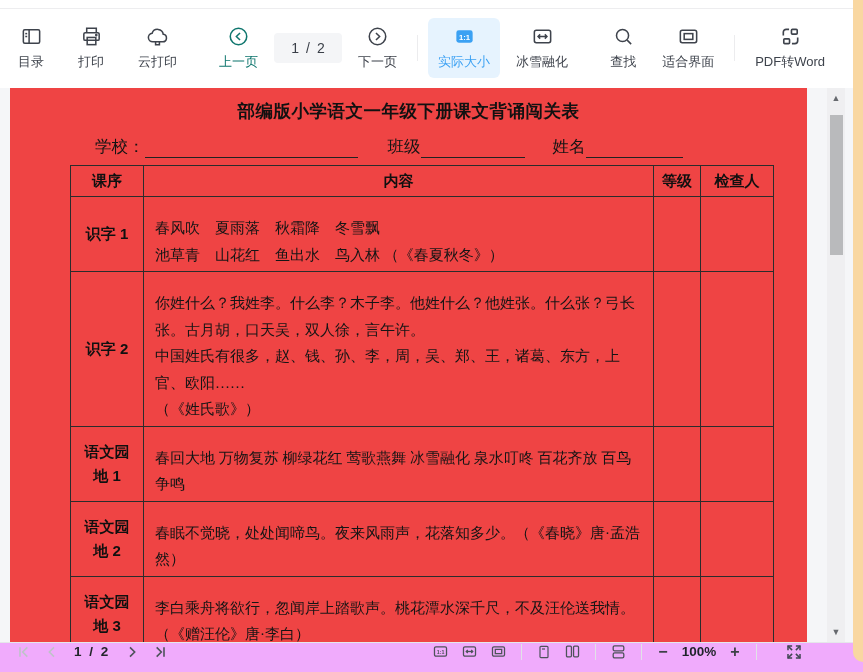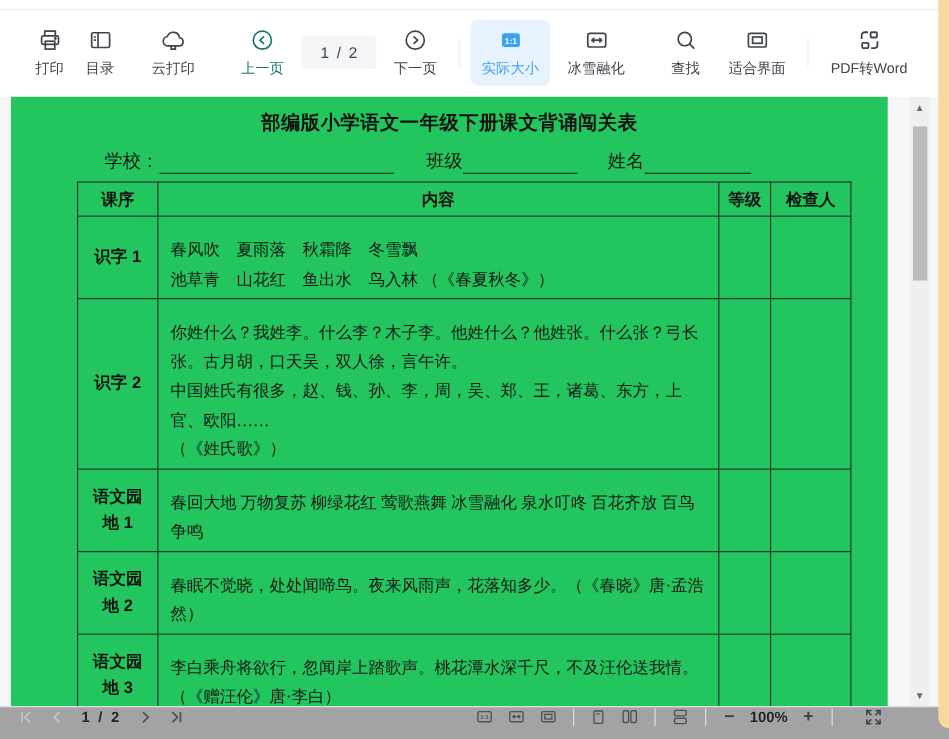--- a/index.html
+++ b/index.html
@@ -16,21 +16,21 @@
   .tbtn svg { display:block; }
   .tbtn.disabled { color:#0f766e; }
   .tbtn.active { background:#e6f3fe; color:#3ba1f3; }
   .pagebox { background:#f4f5f7; border-radius:4px; height:30px; min-width:68px;
              display:flex; align-items:center; justify-content:center; gap:7px;
              font-size:14px; color:#3a3f48; margin:0 6px; padding:0 12px; }
   .vsep { width:1px; height:26px; background:#ececee; margin:0 10px; }
 
   
   .content { position:absolute; top:88px; left:0; right:0; bottom:30px; background:#f5f6f8; }
-  .page { position:absolute; left:10px; top:0; width:797px; height:100%; background:#22c55e; overflow:hidden; }
+  .page { position:absolute; left:10px; top:0; width:797px; height:100%; background:#ef4444; overflow:hidden; }
 
   .doc-title { text-align:center; font-weight:bold; font-size:17.5px; color:#111;
                margin:11px 0 13px 0; letter-spacing:.5px; }
   .school-line { font-family:"Liberation Serif","DejaVu Serif",serif; font-size:16.5px; color:#141414;
                  padding-left:85px; margin-bottom:7px; display:flex; align-items:flex-end; }
   .blank { display:inline-block; border-bottom:1.4px solid #222; height:19px; }
   .blank.b1 { width:213px; margin-right:30px; }
   .blank.b2 { width:104px; margin-right:28px; }
   .blank.b3 { width:97px; }
 
@@ -48,60 +48,60 @@
   .scroll-arrow { position:absolute; left:0; width:18px; text-align:center; font-size:9px; color:#66696e; }
   .scroll-arrow.up { top:5px; }
   .scroll-arrow.down { bottom:5px; }
   .scroll-thumb { position:absolute; left:2.5px; top:27px; width:13px; height:140px; background:#b9babc; }
 
   
   .orange-strip { position:absolute; top:0; right:0; width:10px; height:662px;
                   border-radius:0 0 0 10px; z-index:30; }
 
   
-  .bottombar { position:absolute; bottom:0; left:0; right:0; height:30px; background:#a3a3a3;
+  .bottombar { position:absolute; bottom:0; left:0; right:0; height:30px; background:#f0abfc;
                border-top:1px solid #e5e7ea; display:flex; align-items:center; padding:0 40px 12px 10px; }
   .bb-ic { display:flex; align-items:center; justify-content:center; padding:0 6px; cursor:pointer; color:#4d525a; }
   .bb-ic.light { color:#bfc3c9; }
   .bb-pg { font-size:13.5px; font-weight:bold; color:#23262b; letter-spacing:2px; padding:0 8px; }
   .bb-spacer { width:252px; }
   .bb-sep { width:1px; height:16px; background:#e1e3e6; margin:0 8px; }
   .bb-zoom { font-size:13.5px; font-weight:bold; color:#1f2329; padding:0 6px; }
   .bb-pm { font-size:16px; font-weight:bold; color:#3c4046; padding:0 8px; cursor:pointer; }
   .bb-fs { margin-left:14px; }
 </style>
 </head>
 <body>
 
 <div class="topstrip"></div>
 
 <div class="toolbar">
 
+  <div class="tbtn">
+    <span>
+      <svg width="23" height="23" viewBox="0 0 24 24" fill="none" stroke="currentColor" stroke-width="1.6">
+        <rect x="3.5" y="5" w="0" width="17" height="14" rx="1.5"></rect>
+          <line x1="9.5" y1="5" x2="9.5" y2="19"></line>
+        <line x1="5.5" y1="9" x2="7.5" y2="9"></line>
+          <line x1="5.5" y1="12" x2="7.5" y2="12"></line>
+      </svg>
+    </span>
+    <span>目录</span>
+  </div>
+
   <div class="tbtn" style="margin-left:14px">
     <span>
       <svg width="23" height="23" viewBox="0 0 24 24" fill="none" stroke="currentColor" stroke-width="1.6">
         <path d="M7 8V3.5h10V8"></path>
           <rect x="4" y="8" width="16" height="8" rx="1.5"></rect>
         <rect x="7.5" y="13" width="9" height="7.5"></rect>
           <circle cx="17" cy="10.5" r="0.6" fill="currentColor"></circle>
       </svg>
     </span>
     <span>打印</span>
-  </div>
-
-  <div class="tbtn">
-    <span>
-      <svg width="23" height="23" viewBox="0 0 24 24" fill="none" stroke="currentColor" stroke-width="1.6">
-        <rect x="3.5" y="5" w="0" width="17" height="14" rx="1.5"></rect>
-          <line x1="9.5" y1="5" x2="9.5" y2="19"></line>
-        <line x1="5.5" y1="9" x2="7.5" y2="9"></line>
-          <line x1="5.5" y1="12" x2="7.5" y2="12"></line>
-      </svg>
-    </span>
-    <span>目录</span>
   </div>
 
   <div class="tbtn" style="margin-left:14px">
     <span>
       <svg width="23" height="23" viewBox="0 0 24 24" fill="none" stroke="currentColor" stroke-width="1.6">
         <path d="M7 17.5a4.5 4.5 0 0 1-.6-8.96 6 6 0 0 1 11.6 1.2A3.9 3.9 0 0 1 17.4 17.5z"></path>
         <path d="M10 17.5v3h4v-3"></path>
       </svg>
     </span>
     <span>云打印</span>

